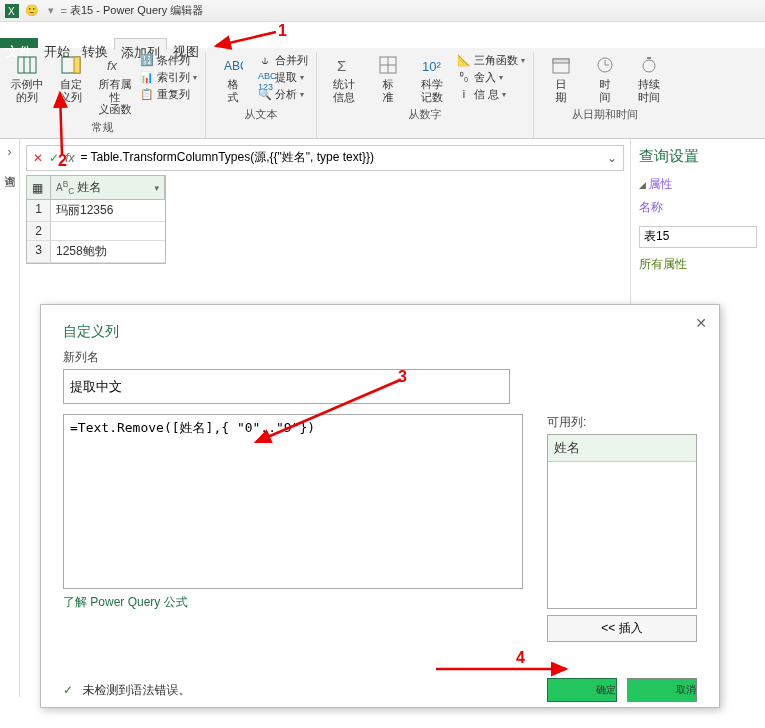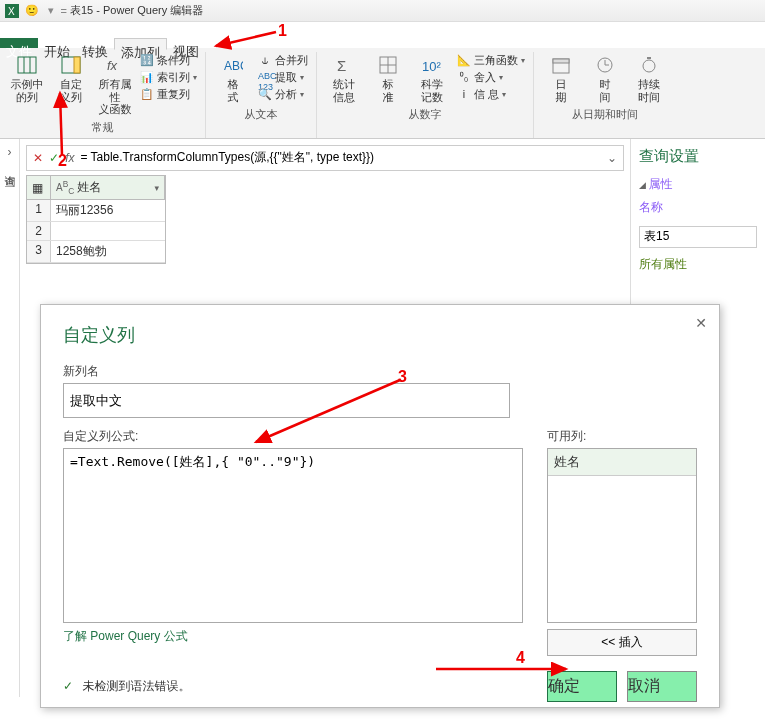--- a/index.html
+++ b/index.html
@@ -34,34 +34,34 @@
   .data-table .idx { width:24px; text-align:center; background:#f5f5f5; border-right:1px solid #ccc; padding:2px; }
   .data-table .cell { flex:1; padding:2px 5px; }
   .right-pane { width: 135px; border-left:1px solid #ddd; padding: 8px; }
   .right-pane h3 { font-size: 15px; color:#217346; font-weight:normal; margin-bottom:10px; }
   .rp-sect { font-size: 12px; margin-bottom:6px; color:#8b5cf6; }
   .rp-sect.head { cursor:pointer; }
   .rp-sect.head::before { content:"◢ "; font-size:9px; color:#666; }
   .rp-input { width:100%; border:1px solid #ccc; padding:3px 4px; font-size:12px; margin:4px 0 8px; }
   .rp-link { color:#4d7c0f; font-size:12px; cursor:pointer; }
   .dialog-shadow { position:absolute; left:40px; top:304px; width:680px; height:404px; background:#fff; border:1px solid #bbb; box-shadow: 2px 2px 8px rgba(0,0,0,.25); padding: 18px 22px; }
-  .dialog-shadow h2 { font-size:18px; color:#217346; font-weight:normal; margin-bottom:16px; }
+  .dialog-shadow h2 { font-size:14px; color:#217346; font-weight:normal; margin-bottom:8px; }
   .dialog-shadow .close-x { position:absolute; right:12px; top:10px; font-size:14px; color:#666; cursor:pointer; }
   .dlabel { font-size:12px; margin-bottom:3px; color:#444; }
   .dinput { width:447px; border:1px solid #aaa; padding:9px 6px; font-size:13px; margin-bottom:10px; }
   .dcols { display:flex; gap:20px; }
   .dta { width:460px; height:175px; border:1px solid #aaa; padding:4px 6px; font-size:13px; font-family: Consolas, monospace; resize:none; }
   .avail-box { width:150px; height:175px; border:1px solid #aaa; padding:0; font-size:13px; }
   .avail-box .av-item { background:#ecf5ec; border-bottom:1px solid #ccc; padding:4px 6px; cursor:pointer; }
   .insert-btn { width:150px; margin-top:6px; padding:4px 0; border:1px solid #aaa; background:#f7f7f7; font-size:12px; cursor:pointer; }
   .learn-link { color:#217346; font-size:12px; margin-top:2px; display:inline-block; cursor:pointer; }
   .status-row { position:absolute; left:22px; bottom:5px; right:22px; display:flex; align-items:center; justify-content:space-between; }
   .check { color:#2e7d32; margin-right:6px; }
   .dlg-btns { display:flex; gap:10px; }
-  .dlg-btn { width:70px; padding:4px 0; border:1px solid #888; background:#86efac; font-size:16px; cursor:pointer; text-align:left; }
+  .dlg-btn { width:70px; padding:4px 0; border:1px solid #888; background:#22c55e; font-size:10px; cursor:pointer; text-align:right; }
   .dlg-btn.primary { border:1px solid #217346; }
   .redno { position:absolute; color:#e00; font-size:16px; font-weight:bold; pointer-events:none; z-index:50; }
   svg.arrow { position:absolute; pointer-events:none; z-index:49; }
 </style>
 </head>
 <body>
 
 <div class="title-bar">
   <span class="icon-slot">
     <svg width="14" height="14">
@@ -304,21 +304,20 @@
 
 <div class="dialog-shadow">
   <span class="close-x">✕</span>
   <h2>自定义列</h2>
 
   <div class="dlabel">新列名</div>
   <input class="dinput" value="提取中文" style="">
 
   <div class="dcols">
     <div>
-      <div class="dlabel">自定义列公式:</div>
       <textarea class="dta" style="">=Text.Remove([姓名],{ "0".."9"})</textarea>
       <a class="learn-link">了解 Power Query 公式</a>
     </div>
     <div>
       <div class="dlabel">可用列:</div>
       <div class="avail-box">
         <div class="av-item">姓名</div>
       </div>
       <button class="insert-btn">&lt;&lt; 插入</button>
     </div>

